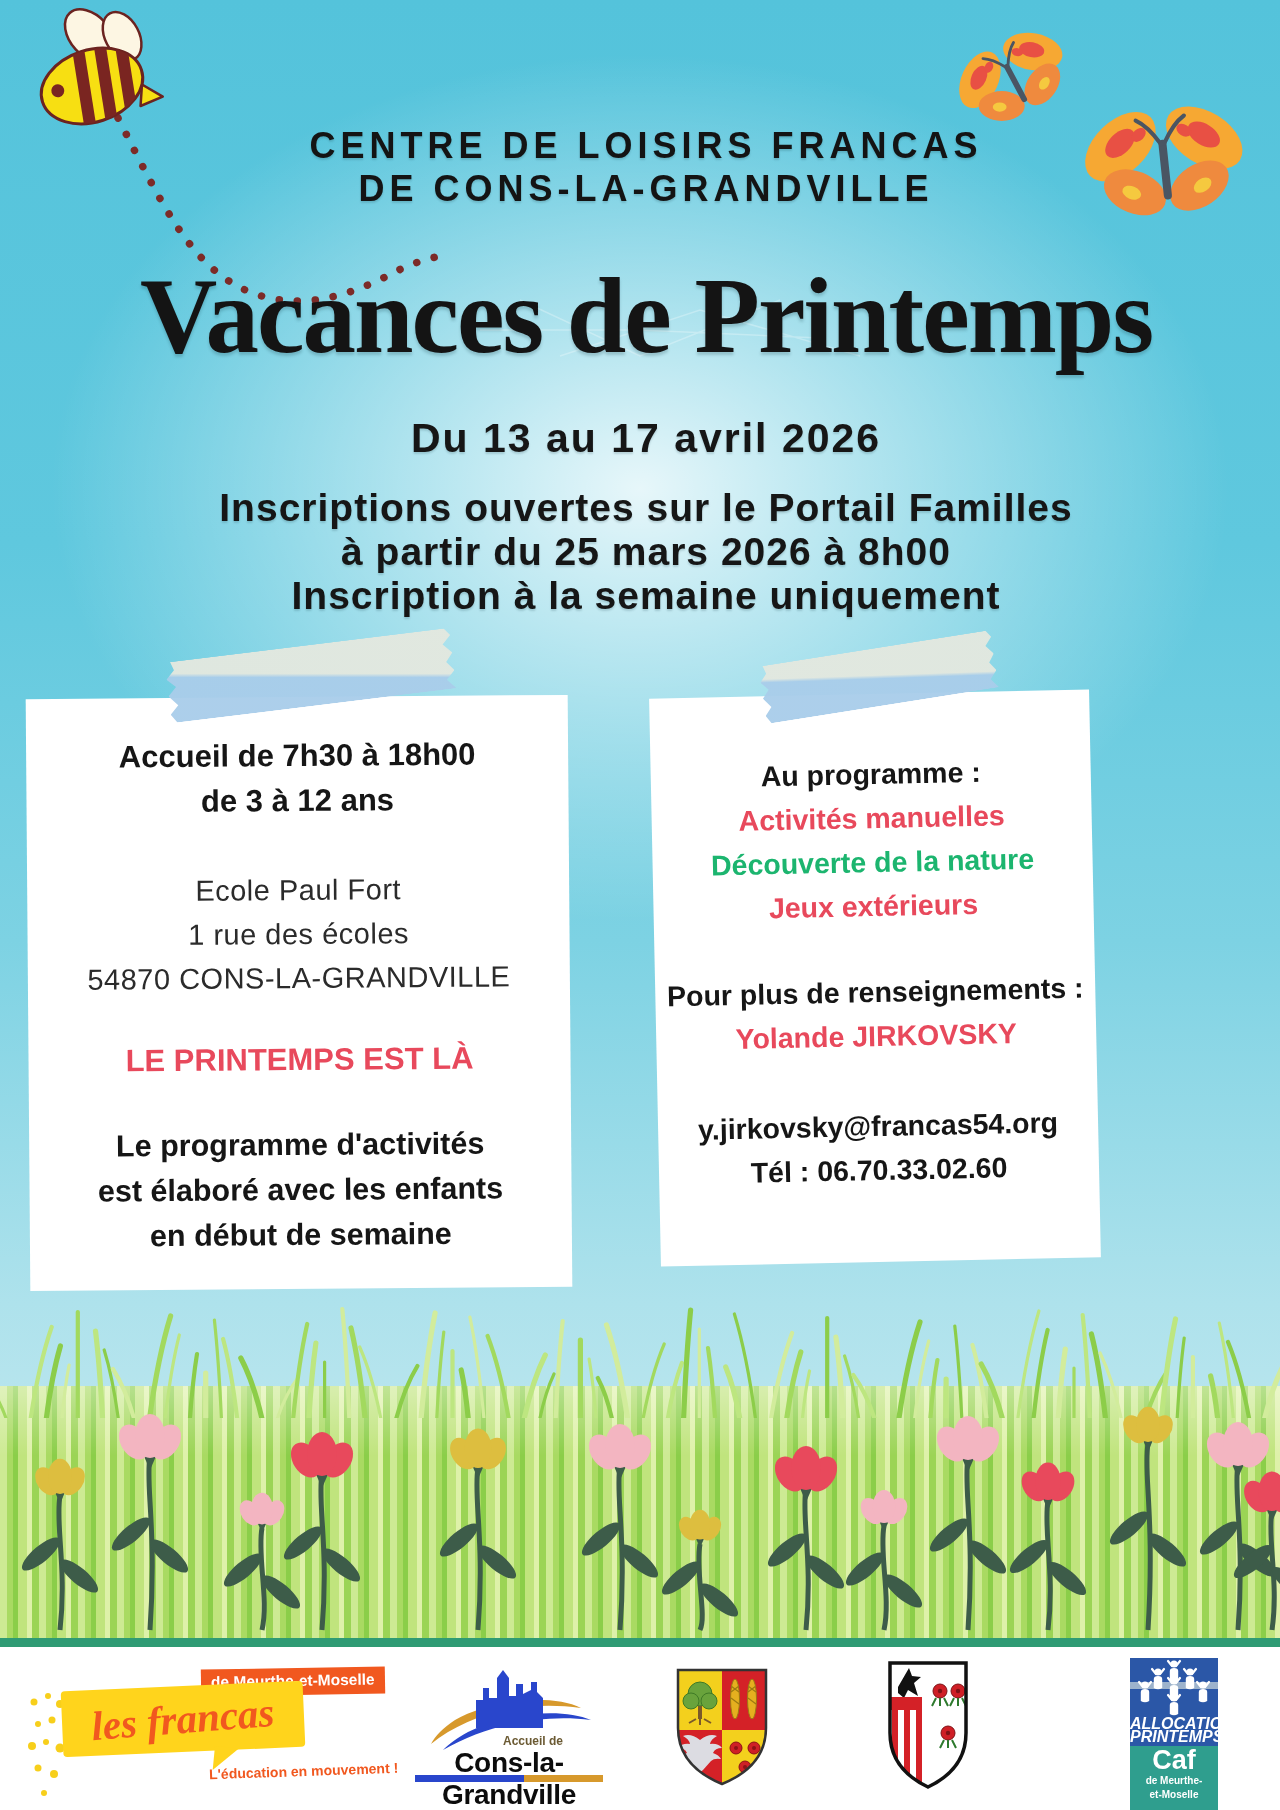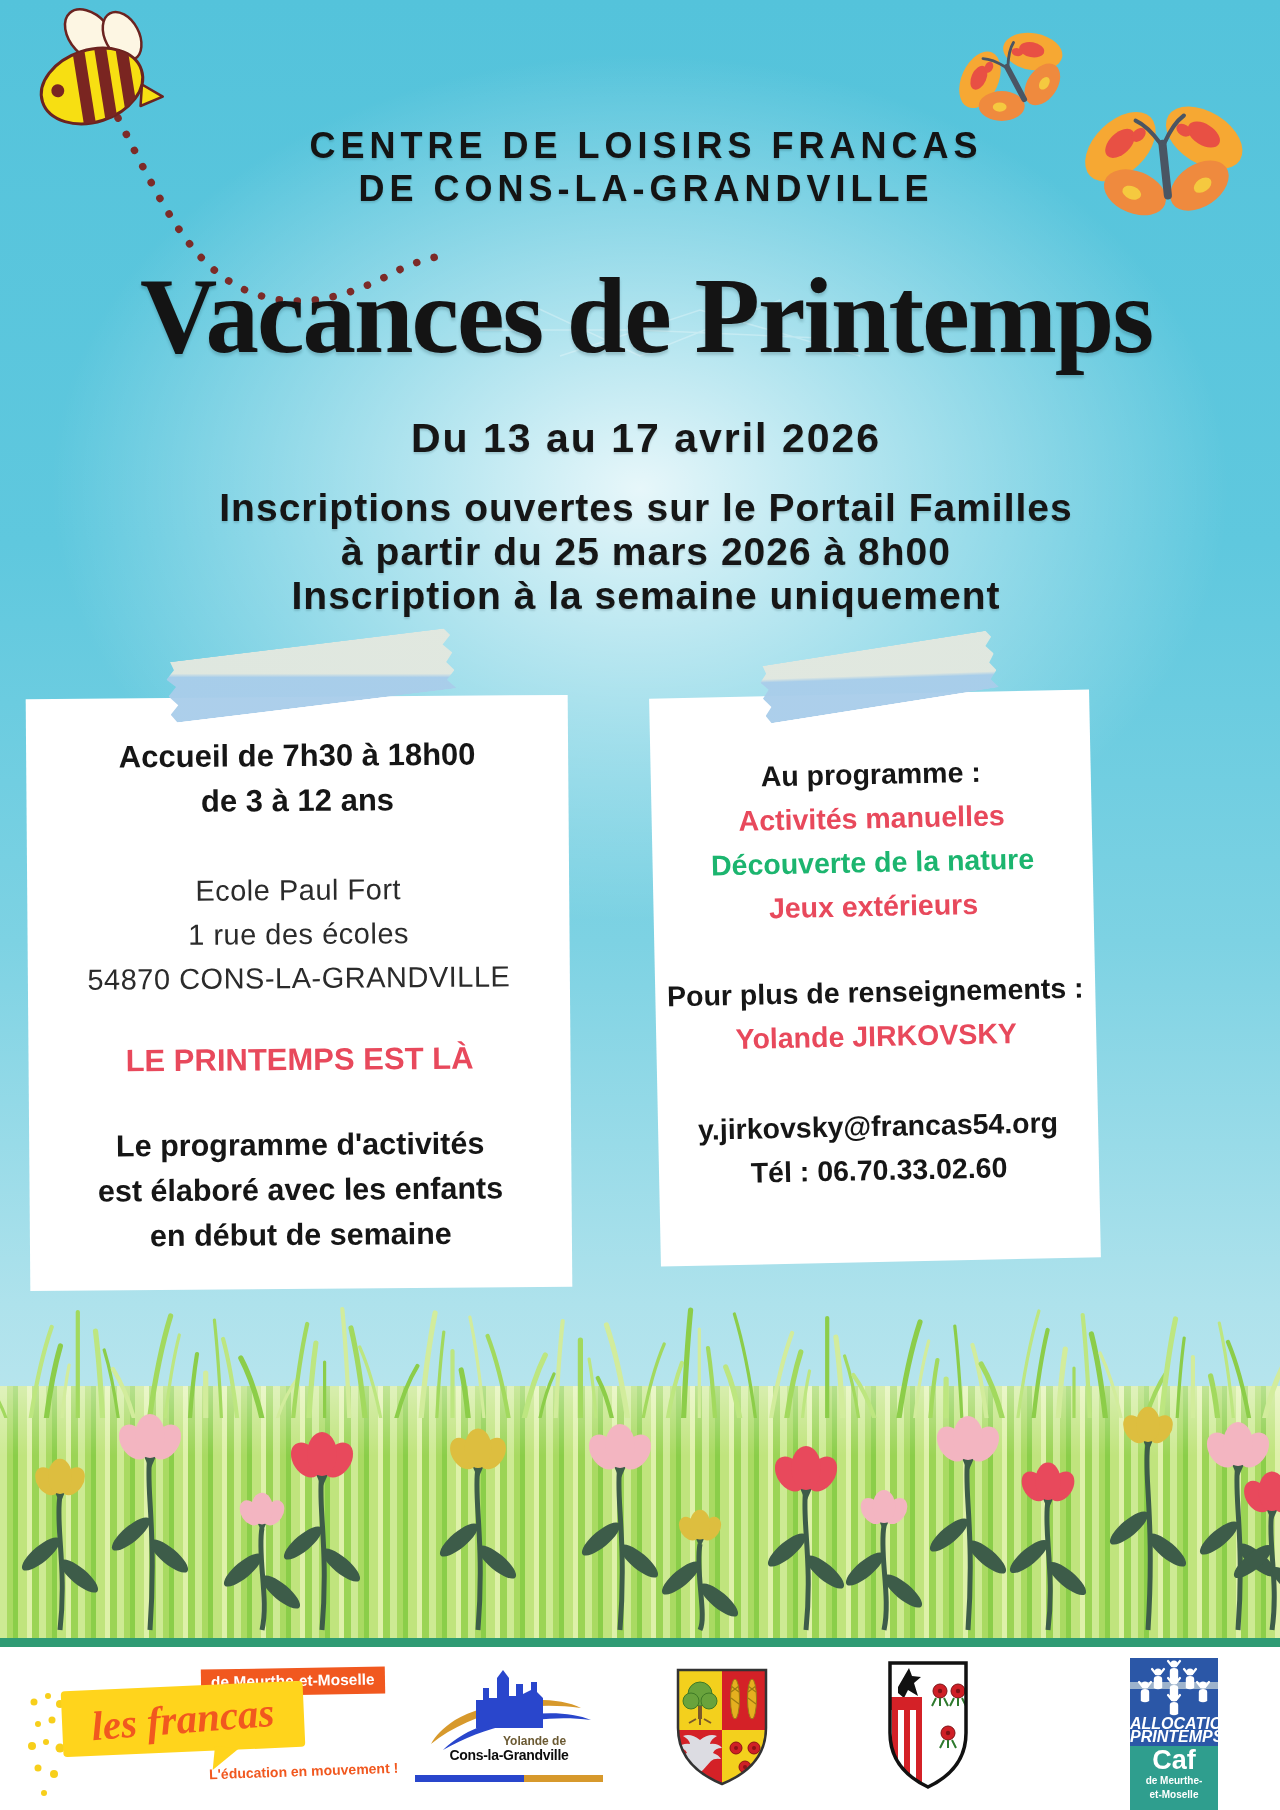--- a/index.html
+++ b/index.html
@@ -55,21 +55,21 @@
   .lf-dots{position:absolute;left:0;top:28px;}
   .lf-bubble{position:absolute;left:38px;top:24px;width:242px;height:66px;background:var(--francas-yellow,#ffd41c);transform:rotate(-2.5deg);border-radius:4px;display:flex;align-items:center;justify-content:center;}
   .lf-tail{position:absolute;left:150px;bottom:-21px;width:0;height:0;border-top:24px solid var(--francas-yellow,#ffd41c);border-right:24px solid transparent;transform:rotate(8deg);}
   .lf-name{font-family:"Liberation Serif",serif;font-style:italic;font-weight:700;font-size:41px;color:var(--francas-orange,#f1581f);transform:rotate(-2deg);}
   .lf-tag{position:absolute;left:177px;top:6px;background:var(--francas-orange,#f1581f);color:#fff;font-size:15.5px;font-weight:700;padding:4px 10px 5px;white-space:nowrap;transform:rotate(-1deg);}
   .lf-tagline{position:absolute;left:185px;top:101px;color:var(--francas-orange,#f1581f);font-size:14px;font-weight:700;white-space:nowrap;transform:rotate(-2deg);}
 
   
   .logo-cons{position:absolute;left:413px;top:11px;width:192px;height:130px;}
   .cons-commune{position:absolute;left:90px;top:76px;font-size:12px;font-weight:700;color:#6b5a33;}
-  .cons-name{position:absolute;left:0;top:89px;width:100%;text-align:center;font-size:14px;font-weight:800;letter-spacing:-.3px;color:#0c0c0c;}
+  .cons-name{position:absolute;left:0;top:89px;width:100%;text-align:center;font-size:28px;font-weight:800;letter-spacing:-.3px;color:#0c0c0c;}
   .cons-bars{position:absolute;left:2px;top:117px;width:188px;height:7px;display:flex;}
   .cons-bar-blue{width:58%;background:var(--commune-blue,#2630b8);}
   .cons-bar-gold{width:42%;background:var(--commune-gold,#d7992c);}
 
   .blason1{position:absolute;left:672px;top:19px;}
   .blason2{position:absolute;left:884px;top:12px;}
 
   
   .logo-caf{position:absolute;left:1130px;top:11px;width:88px;height:142px;text-align:center;}
   .caf-blue{position:relative;height:88px;background:var(--caf-blue,#2b57a7);overflow:hidden;}
@@ -430,21 +430,21 @@
       </div>
       <div class="lf-tagline">L'éducation en mouvement !</div>
     </div>
 
     <div class="logo-cons">
       <svg width="192" height="92" viewBox="0 0 192 92">
         <path d="M18,86 C55,56 110,42 168,50 C140,36 80,40 42,62 C30,70 22,78 18,86 Z" fill="#d7992c"></path>
         <path d="M30,92 C75,66 130,56 178,62 C150,50 95,54 55,74 C44,80 36,86 30,92 Z" fill="#2946cc"></path>
         <path d="M63,70 L63,42 L70,42 L70,30 L76,30 L76,40 L84,40 L84,20 L90,12 L96,20 L96,38 L103,38 L103,26 L110,26 L110,36 L118,32 L118,24 L124,24 L124,34 L130,40 L130,70 Z" fill="#2946cc"></path>
       </svg>
-      <div class="cons-commune">Yolande de</div>
+      <div class="cons-commune">Accueil de</div>
       <div class="cons-name">Cons-la-Grandville</div>
       <div class="cons-bars">
         <div class="cons-bar-blue"></div>
           <div class="cons-bar-gold"></div>
       </div>
     </div>
 
     <svg class="blason1" width="100" height="122" viewBox="0 0 100 122">
       <clipPath id="s1">
           <path d="M6,4 H94 V62 Q94,100 50,118 Q6,100 6,62 Z"></path>

